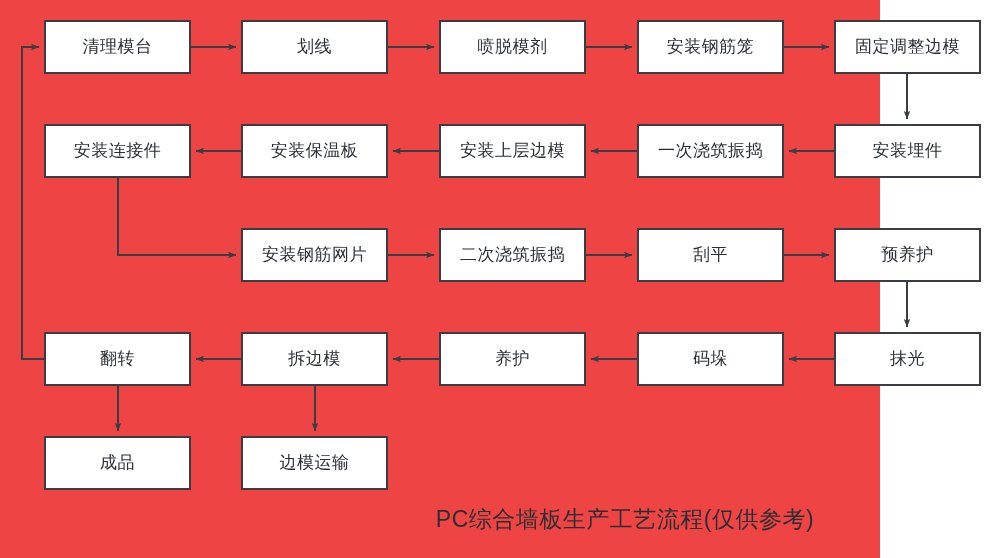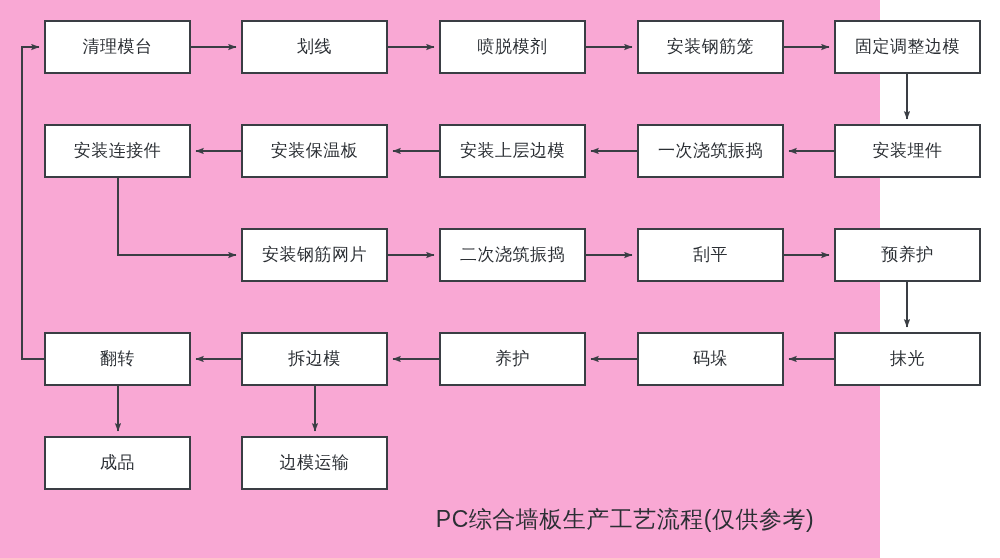--- a/index.html
+++ b/index.html
@@ -10,21 +10,21 @@
   body {
     width: 1000px;
     height: 558px;
     overflow: hidden;
     font-family: "Liberation Sans", "DejaVu Sans", sans-serif;
   }
   #diagram-root {
     position: relative;
     width: 880px;
     height: 558px;
-    background: #f9a8d4;
+    background: #ef4444;
     text-decoration: underline;
   }
   svg#flow-svg {
     position: absolute;
     left: 0;
     top: 0;
     width: 1000px;
     height: 558px;
     display: block;
   }

